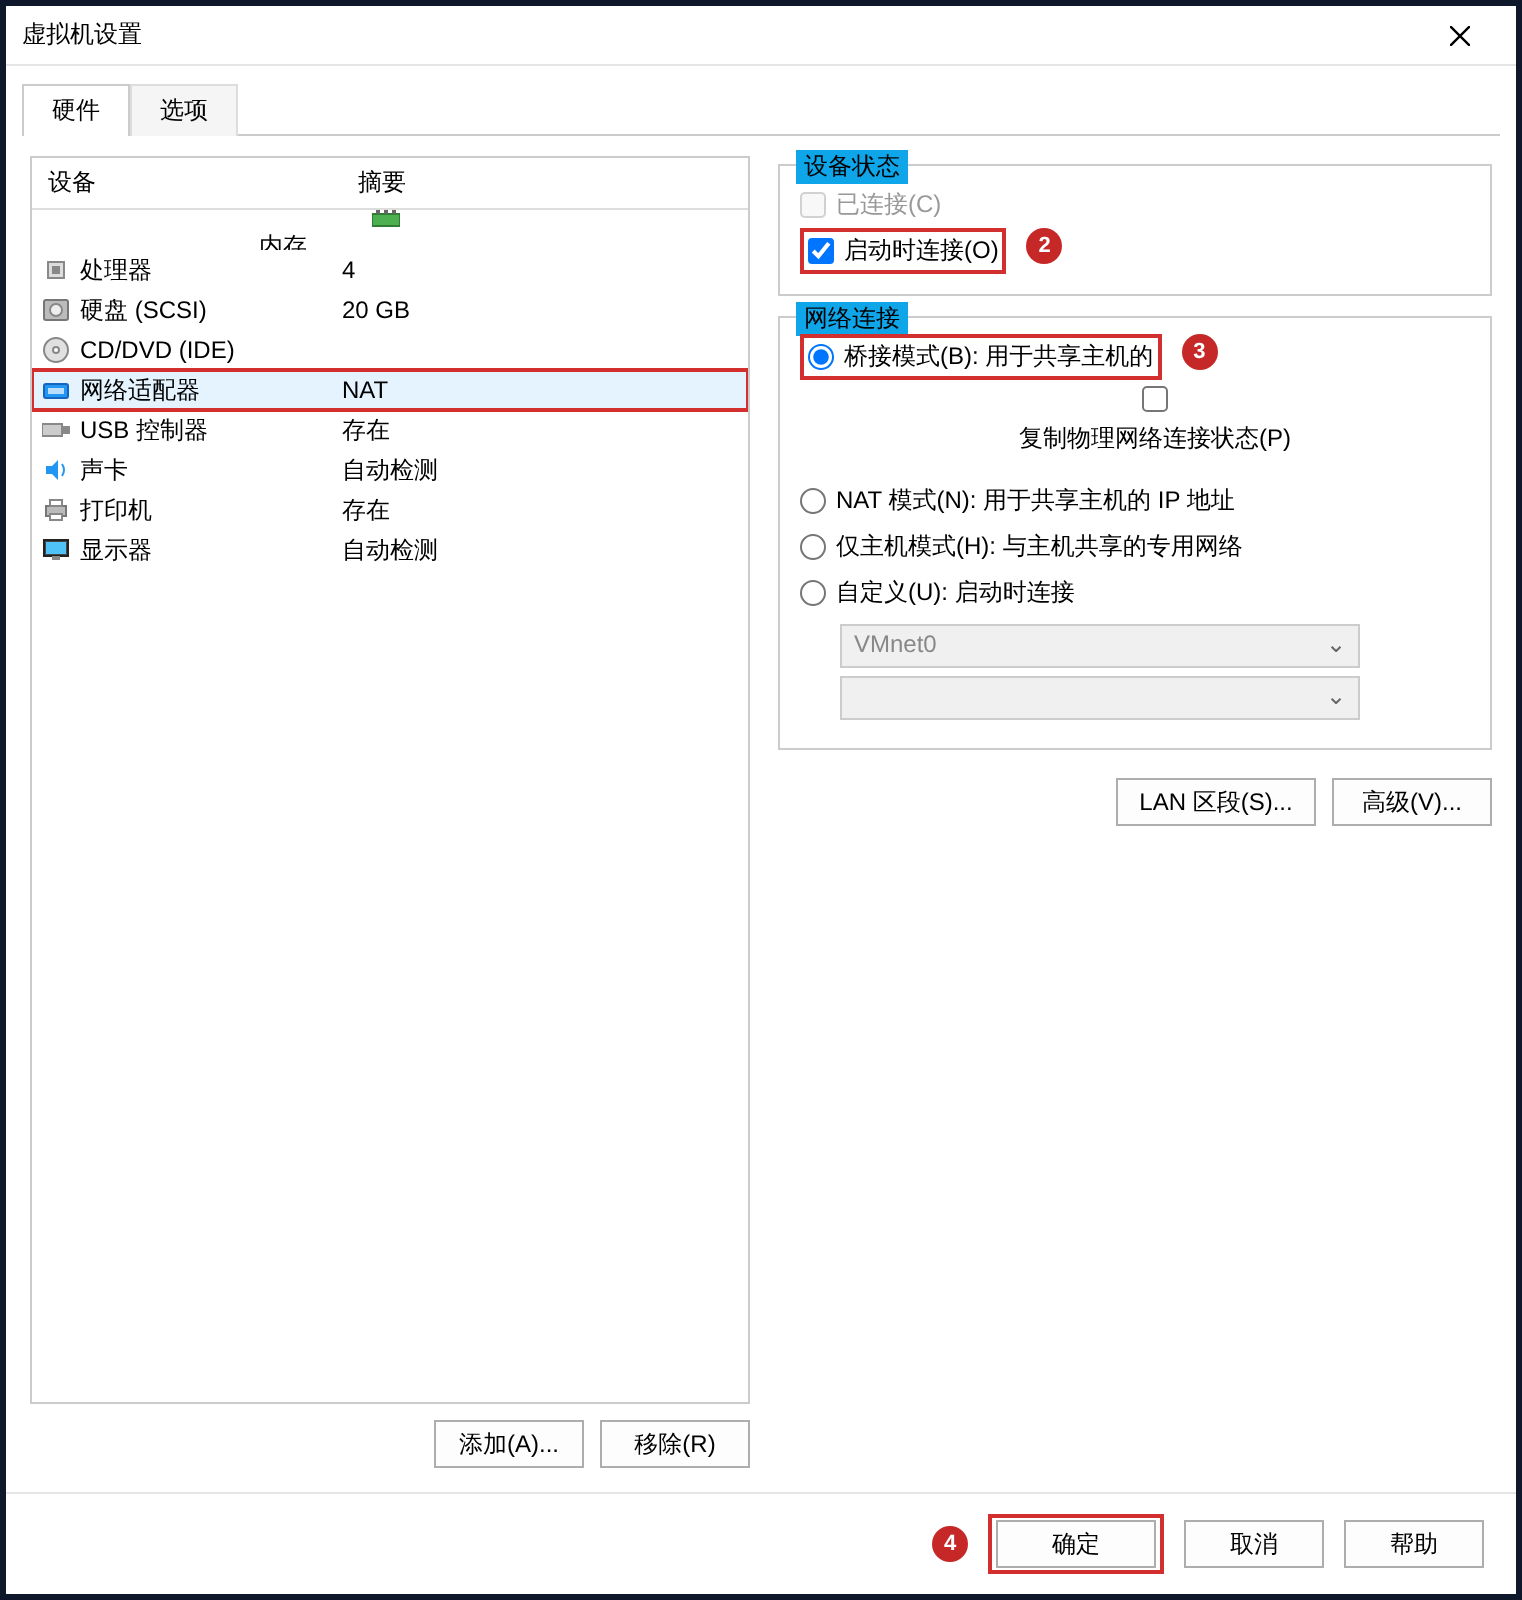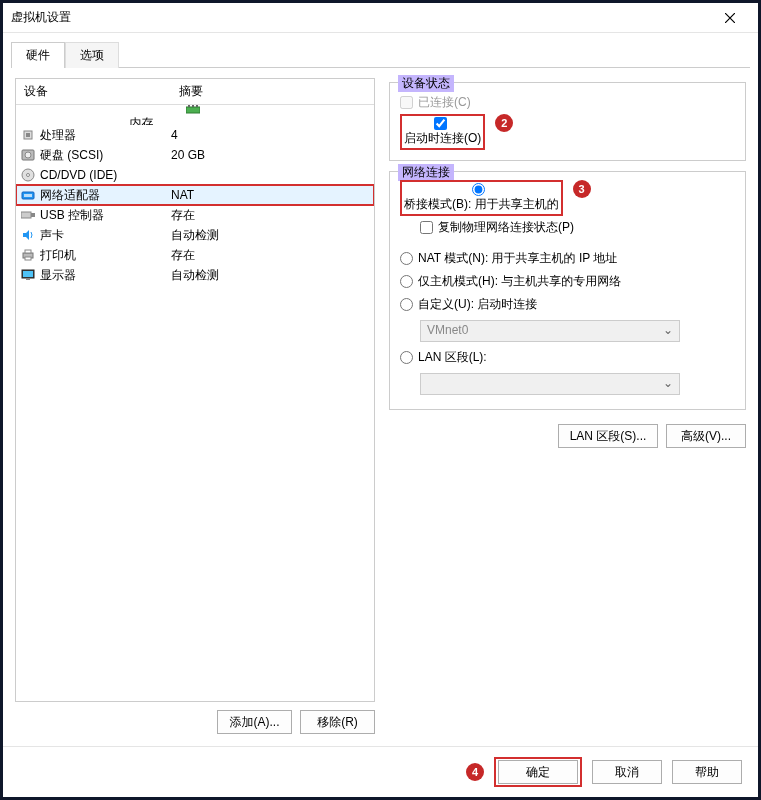--- a/index.html
+++ b/index.html
@@ -22,31 +22,31 @@
     .device-rows { }
     .device-row { display: flex; align-items: center; height: 20px; padding: 0 4px; cursor: pointer; }
     .device-row.selected { background: #e5f3ff; }
     .device-row .icon { width: 16px; height: 16px; margin-right: 4px; display: flex; align-items: center; justify-content: center; }
     .device-row .dev-name { width: 131px; font-size: 12px; white-space: nowrap; overflow: hidden; }
     .device-row .dev-summary { flex: 1; font-size: 12px; white-space: nowrap; overflow: hidden; text-overflow: ellipsis; }
     .left-buttons { display: flex; justify-content: flex-end; gap: 8px; padding: 8px 0; }
     .btn { min-width: 75px; height: 24px; padding: 0 10px; background: #fdfdfd; border: 1px solid #adadad; cursor: pointer; font-size: 12px; display: flex; align-items: center; justify-content: center; }
     .right-pane { flex: 1; display: flex; flex-direction: column; gap: 10px; padding-top: 4px; }
     .group { border: 1px solid #ccc; padding: 8px 10px 10px 10px; position: relative; }
-    .group-title { position: absolute; top: -8px; left: 8px; background: #c4b5fd; padding: 0 4px; font-size: 12px; }
+    .group-title { position: absolute; top: -8px; left: 8px; background: #0ea5e9; padding: 0 4px; font-size: 12px; }
     .chk-row, .rad-row { display: flex; align-items: center; gap: 5px; padding: 3px 0; font-size: 12px; }
     .chk-row input[type=checkbox], .rad-row input[type=radio] { width: 13px; height: 13px; }
     .disabled { color: #999; }
-    .indent { margin-left: 20px; }
+    .indent { margin-left: 20px; flex-direction: column; }
     .select-box { width: 260px; height: 22px; background: #f0f0f0; border: 1px solid #ccc; padding: 2px 6px; margin: 4px 0 4px 20px; display: flex; align-items: flex-start; justify-content: space-between; color: #888; }
     .select-caret { color: #666; }
     .badge { width: 18px; height: 18px; border-radius: 50%; background: #c62828; color: #fff; display: inline-flex; align-items: center; justify-content: center; font-size: 11px; font-weight: bold; position: absolute; }
     .right-bottom-btns { display: flex; justify-content: flex-end; gap: 8px; padding: 4px 0; }
     .dialog-footer { display: flex; justify-content: flex-end; align-items: center; gap: 10px; padding: 10px 16px; border-top: 1px solid #e5e5e5; position: relative; }
-    .red-outline { border: 2px solid #d32f2f; padding: 1px 2px; display: inline-flex; align-items: center; flex-direction: column; }
+    .red-outline { border: 2px solid #d32f2f; padding: 1px 2px; display: inline-flex; align-items: center; }
     svg { display: block; }
   </style>
 </head>
 <body>
 
 <div class="dialog">
   <div class="titlebar">
     <div class="title">虚拟机设置</div>
     <div class="close-btn">
       <svg width="10" height="10" viewBox="0 0 10 10">
@@ -207,24 +207,20 @@
           <span>仅主机模式(H): 与主机共享的专用网络</span>
         </div>
         <div class="rad-row">
           <input type="radio" name="netmode" style="">
           <span>自定义(U): 启动时连接</span>
         </div>
         <div class="select-box">
           <span>VMnet0</span>
           <span class="select-caret">⌄</span>
         </div>
-        <div class="rad-row">
-          <input type="radio" name="netmode" style="">
-          <span>LAN 区段(L):</span>
-        </div>
         <div class="select-box">
           <span></span>
           <span class="select-caret">⌄</span>
         </div>
       </div>
 
       <div class="right-bottom-btns">
         <button class="btn" style="min-width:100px;">LAN 区段(S)...</button>
         <button class="btn" style="min-width:80px;">高级(V)...</button>
       </div>

